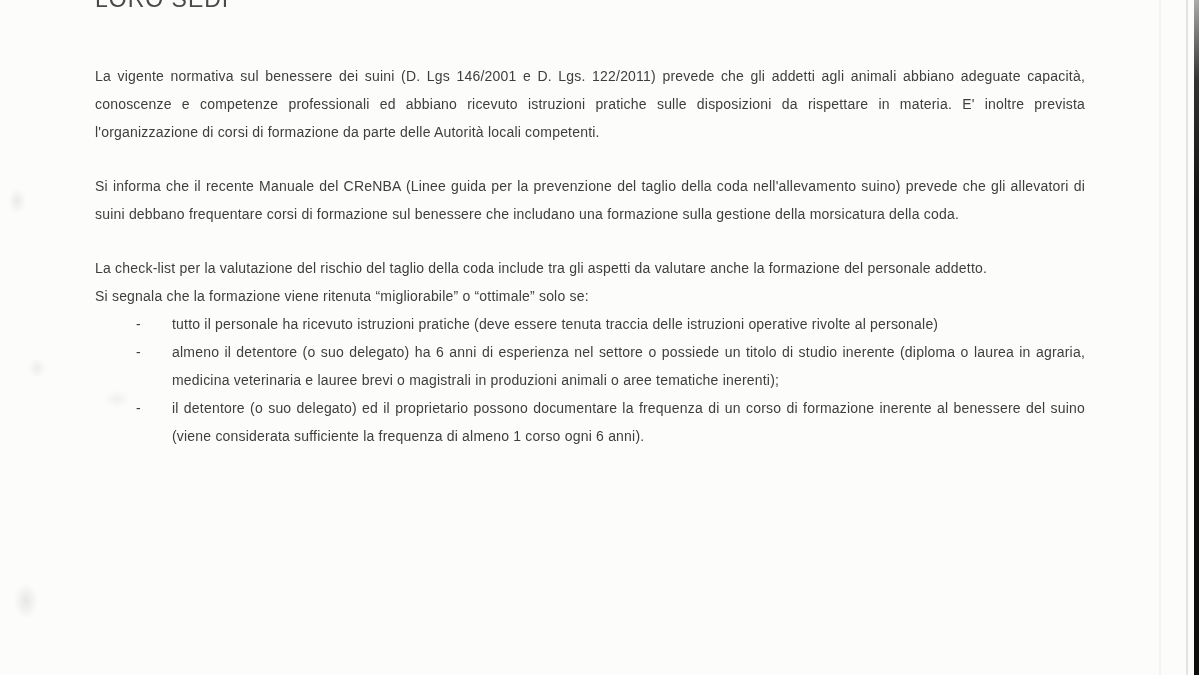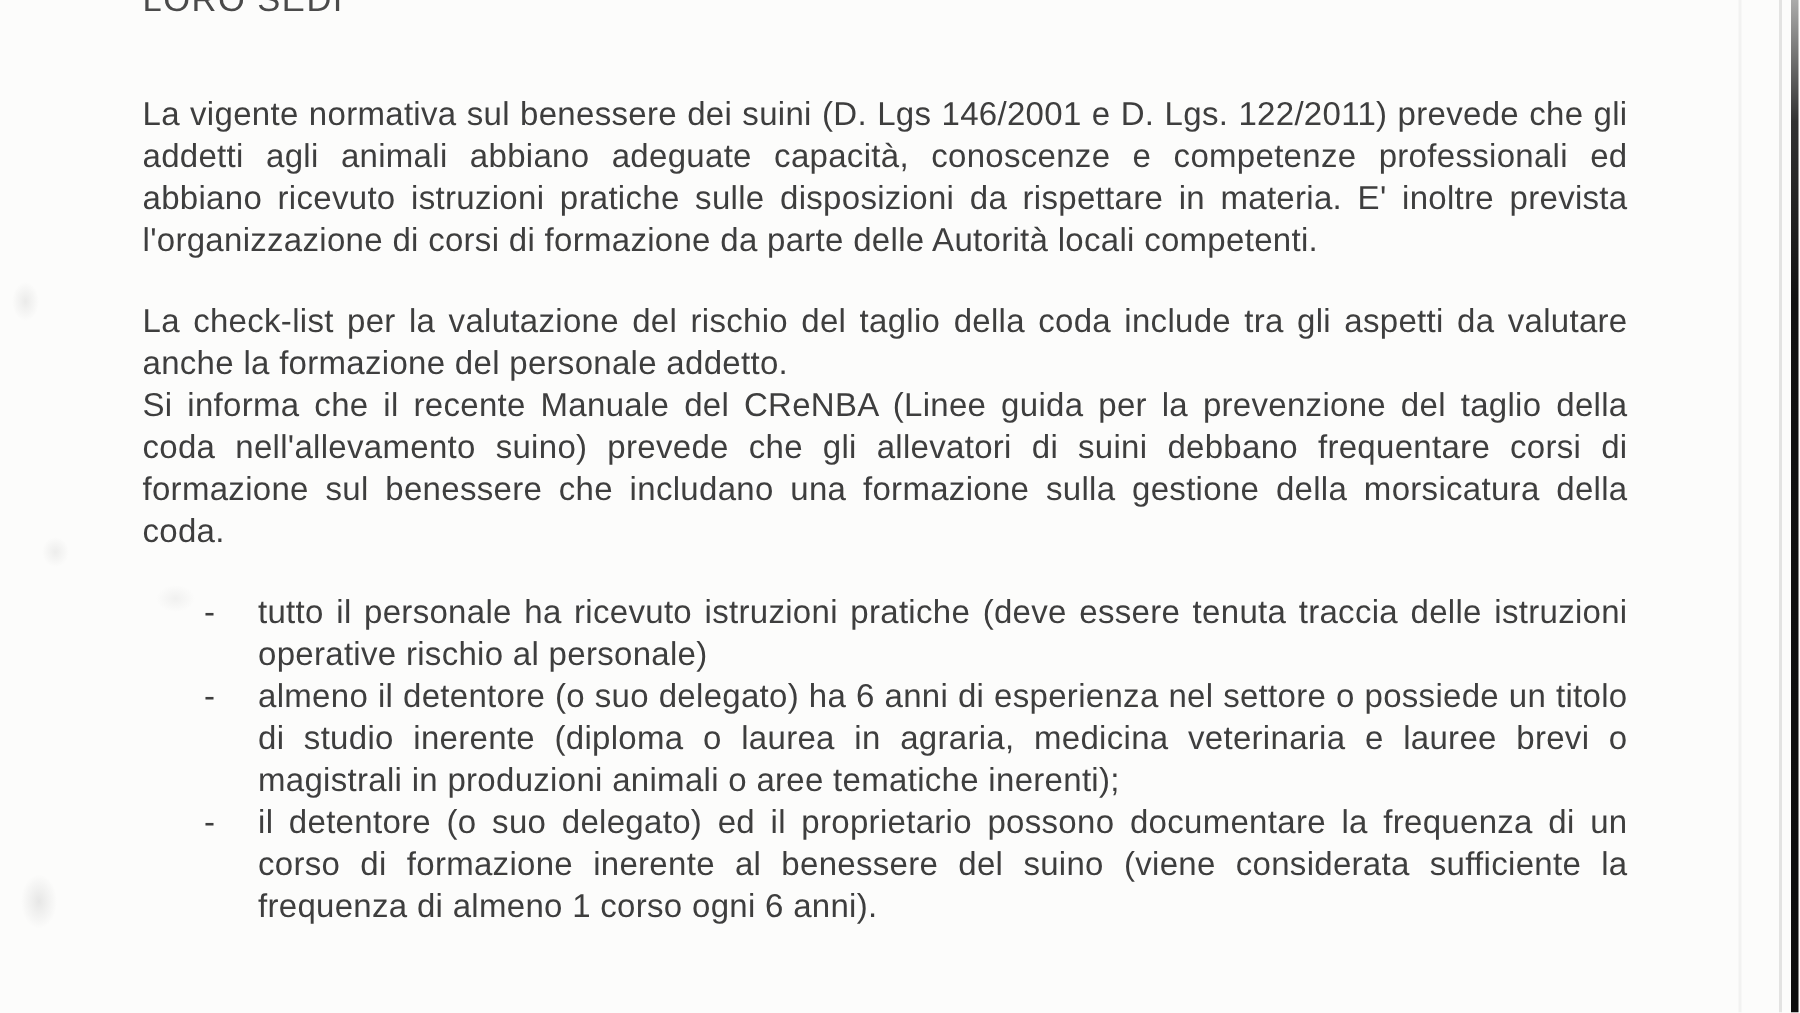--- a/index.html
+++ b/index.html
@@ -25,21 +25,21 @@
     line-height: 26px;
     letter-spacing: 1px;
     color: #4a4a4a;
     white-space: nowrap;
   }
   .content {
     position: absolute;
     left: 95px;
     top: 62px;
     width: 990px;
-    font-size: 22px;
+    font-size: 14px;
     line-height: 28px;
     letter-spacing: 0.2px;
     text-align: justify;
     text-align-last: left;
     color: #3e3e3e;
   }
   .para { margin: 0 0 26px 0; }
   .para.tight { margin-bottom: 0; }
   .bullets {
     list-style: none;
@@ -104,29 +104,30 @@
 <body>
 
 <div class="scan">
 
   <div class="recipient">LORO SEDI</div>
 
   <div class="content">
 
     <p class="para">La vigente normativa sul benessere dei suini (D. Lgs 146/2001 e D. Lgs. 122/2011) prevede che gli addetti agli animali abbiano adeguate capacità, conoscenze e competenze professionali ed abbiano ricevuto istruzioni pratiche sulle disposizioni da rispettare in materia. E' inoltre prevista l'organizzazione di corsi di formazione da parte delle Autorità locali competenti.</p>
 
+    <p class="para">Si informa che il recente Manuale del CReNBA (Linee guida per la prevenzione del taglio della coda nell'allevamento suino) prevede che gli allevatori di suini debbano frequentare corsi di formazione sul benessere che includano una formazione sulla gestione della morsicatura della coda.</p>
+
     <p class="para tight">La check-list per la valutazione del rischio del taglio della coda include tra gli aspetti da valutare anche la formazione del personale addetto.</p>
 
-    <p class="para">Si informa che il recente Manuale del CReNBA (Linee guida per la prevenzione del taglio della coda nell'allevamento suino) prevede che gli allevatori di suini debbano frequentare corsi di formazione sul benessere che includano una formazione sulla gestione della morsicatura della coda.</p>
-
+    <p class="para tight">Si segnala che la formazione viene ritenuta “migliorabile” o “ottimale” solo se:</p>
 
     <ul class="bullets">
       <li class="bullet">
         <span class="dash">-</span>
-        <span class="btext">tutto il personale ha ricevuto istruzioni pratiche (deve essere tenuta traccia delle istruzioni operative rischio al personale)</span>
+        <span class="btext">tutto il personale ha ricevuto istruzioni pratiche (deve essere tenuta traccia delle istruzioni operative rivolte al personale)</span>
       </li>
       <li class="bullet">
         <span class="dash">-</span>
         <span class="btext">almeno il detentore (o suo delegato) ha 6 anni di esperienza nel settore o possiede un titolo di studio inerente (diploma o laurea in agraria, medicina veterinaria e lauree brevi o magistrali in produzioni animali o aree tematiche inerenti);</span>
       </li>
       <li class="bullet">
         <span class="dash">-</span>
         <span class="btext">il detentore (o suo delegato) ed il proprietario possono documentare la frequenza di un corso di formazione inerente al benessere del suino (viene considerata sufficiente la frequenza di almeno 1 corso ogni 6 anni).</span>
       </li>
     </ul>

